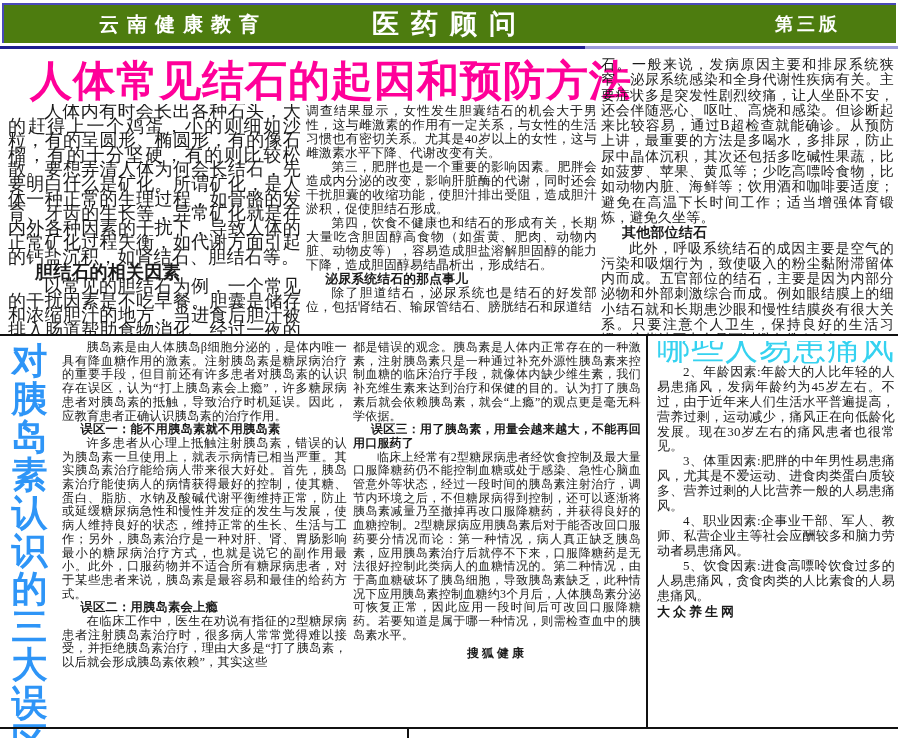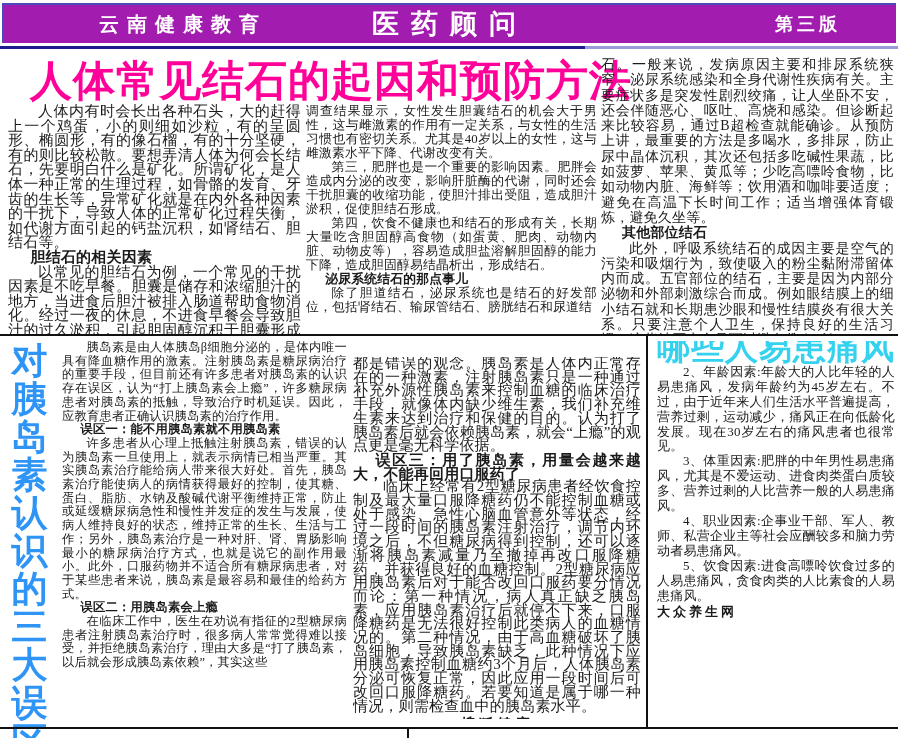--- a/index.html
+++ b/index.html
@@ -5,64 +5,64 @@
   * { margin:0; padding:0; box-sizing:border-box; }
   html,body { background:#ffffff; }
   .page {
     position:relative; width:898px; height:738px; overflow:hidden;
     background:#ffffff; font-family:"Liberation Serif","DejaVu Serif",serif;
     color:#1a1a1a;
   }
   
   .masthead {
     position:absolute; left:2px; top:3px; width:894px; height:40px;
-    background:#a21caf; border-top:2px solid #4a4ab8; border-left:2px solid #4a4ab8;
+    background:#4d7c0f; border-top:2px solid #4a4ab8; border-left:2px solid #4a4ab8;
     display:flex; align-items:center; justify-content:space-between;
     padding:0 55px 0 95px; color:#ffffff;
   }
   .mast-left  { font-family:"Liberation Sans",sans-serif; font-size:20px; font-weight:600; letter-spacing:8px; }
   .mast-center{ font-family:"Liberation Sans",sans-serif; font-size:27px; font-weight:800; letter-spacing:12px;
                 position:absolute; left:50%; transform:translateX(-50%); white-space:nowrap; }
   .mast-right { font-family:"Liberation Sans",sans-serif; font-size:18px; font-weight:600; letter-spacing:4px;text-align:center; }
   .mast-rule  { position:absolute; left:0; top:46px; width:898px; height:3px; display:flex; }
   .rule-dark  { width:585px; height:3px; background:#1e1e91; }
   .rule-light { flex:1; height:3px; background:#9b9bda; }
   
   .stone-title {
     position:absolute; left:12px; top:53px; width:596px;
     font-size:42px; font-weight:bold; letter-spacing:1px; white-space:nowrap;
     font-family:"Liberation Serif","DejaVu Serif",serif;
   }
   .col { position:absolute; overflow:hidden; text-align:justify; }
-  .stones-c1 { left:8px;   top:104px; width:293px; height:232px; font-size:15px; line-height:14.6px; letter-spacing:.2px; }
+  .stones-c1 { left:8px;   top:104px; width:293px; height:232px; font-size:18px; line-height:14.6px; letter-spacing:.2px; }
   .stones-c2 { left:306px; top:104px; width:291px; height:232px; font-size:12.8px; line-height:14px; letter-spacing:.2px; }
   .stones-c3 { left:601px; top:57px;  width:293px; height:279px; font-size:14px; line-height:15.3px; letter-spacing:.2px; }
   .para { text-indent:2em; }
   .para.noind { text-indent:0; }
   .subhead { font-family:"Liberation Sans",sans-serif; font-weight:bold; text-indent:1.5em; }
   .sig { font-weight:bold; font-family:"Liberation Serif",serif; }
   .stones-c3 .sig { text-align:right; padding-right:52px; margin-top:-15px; }
   
   .h-divider   { position:absolute; left:0; top:334px; width:898px; height:2px; background:#111; }
   .v-divider   { position:absolute; left:646px; top:336px; width:2px; height:392px; background:#111; }
   .bottom-rule { position:absolute; left:0; top:727px; width:898px; height:2px; background:#111; }
   .bottom-tick { position:absolute; left:407px; top:729px; width:2px; height:9px; background:#111; }
   
   .vert-title { position:absolute; left:2px; top:342px; width:55px; }
   .vchar {
     font-family:"Liberation Sans",sans-serif; font-weight:bold;
     font-size:36px; line-height:38px; text-align:center;
   }
   .insulin-c1 { left:62px;  top:341px; width:285px; height:346px; font-size:12.3px; line-height:13.7px; letter-spacing:.2px; }
-  .insulin-c2 { left:353px; top:341px; width:288px; height:362px; font-size:15px; line-height:13.7px; letter-spacing:.2px;margin-top:16px; }
+  .insulin-c2 { left:353px; top:341px; width:288px; height:362px; font-size:12px; line-height:13.7px; letter-spacing:.2px; }
   .insulin-c2 .sig { text-align:center; margin-top:5px; letter-spacing:3px; }
   
   .gout { left:657px; top:341px; width:238px; height:386px; font-size:13px; line-height:14.9px; letter-spacing:.2px; }
   .gout-title {
-    font-family:"Liberation Sans",sans-serif; font-weight:bold; font-size:33px;
+    font-family:"Liberation Sans",sans-serif; font-weight:normal; font-size:33px;
     letter-spacing:1px; white-space:nowrap; margin-bottom:9px; text-indent:0;
   }
   .gout .sig { text-align:left; padding-right:28px; margin-top:2px; letter-spacing:3px; }
 </style>
 </head>
 <body>
 
 <div class="page">
 
   <header class="masthead">

